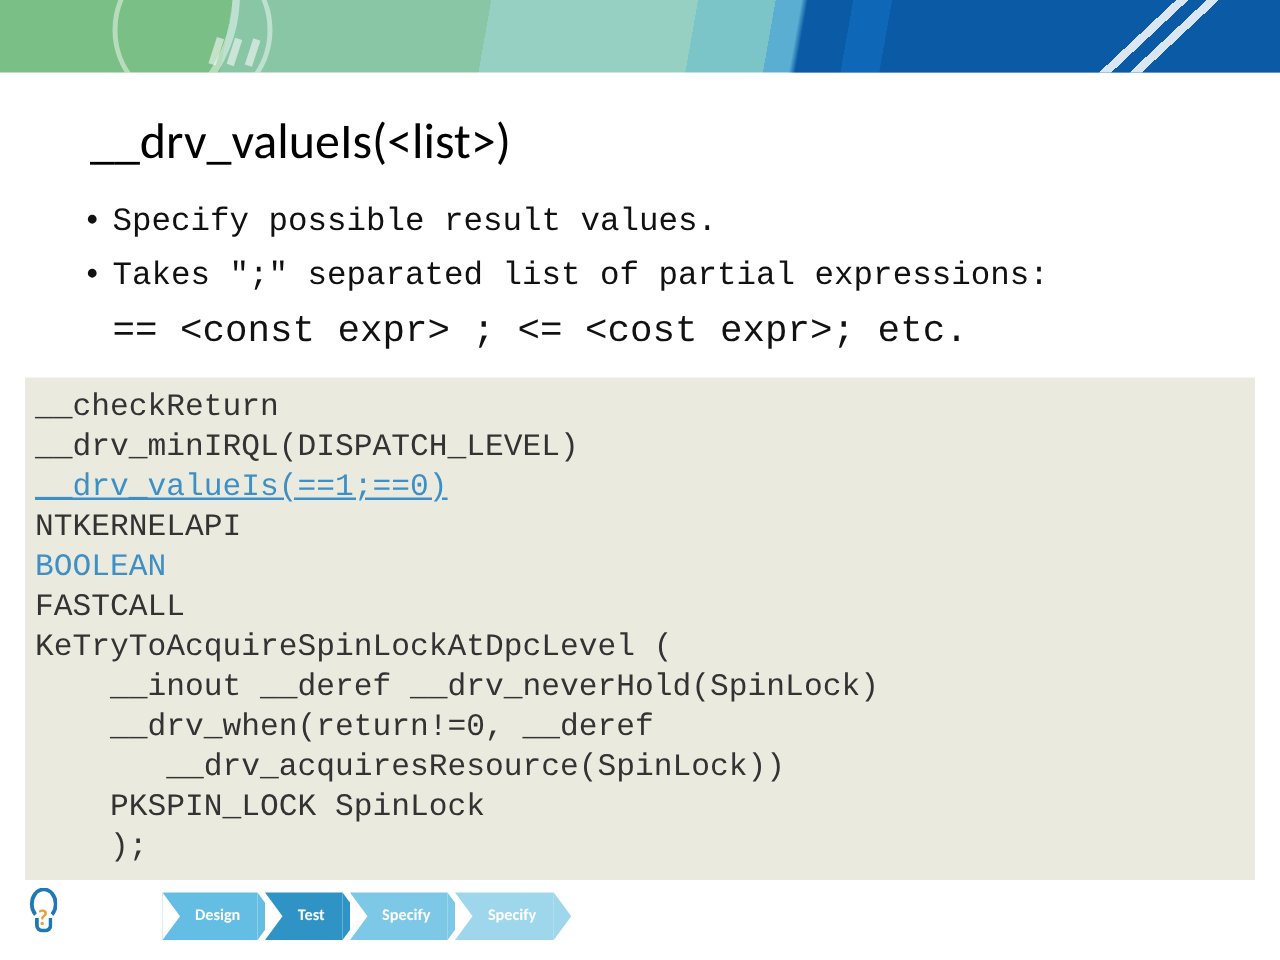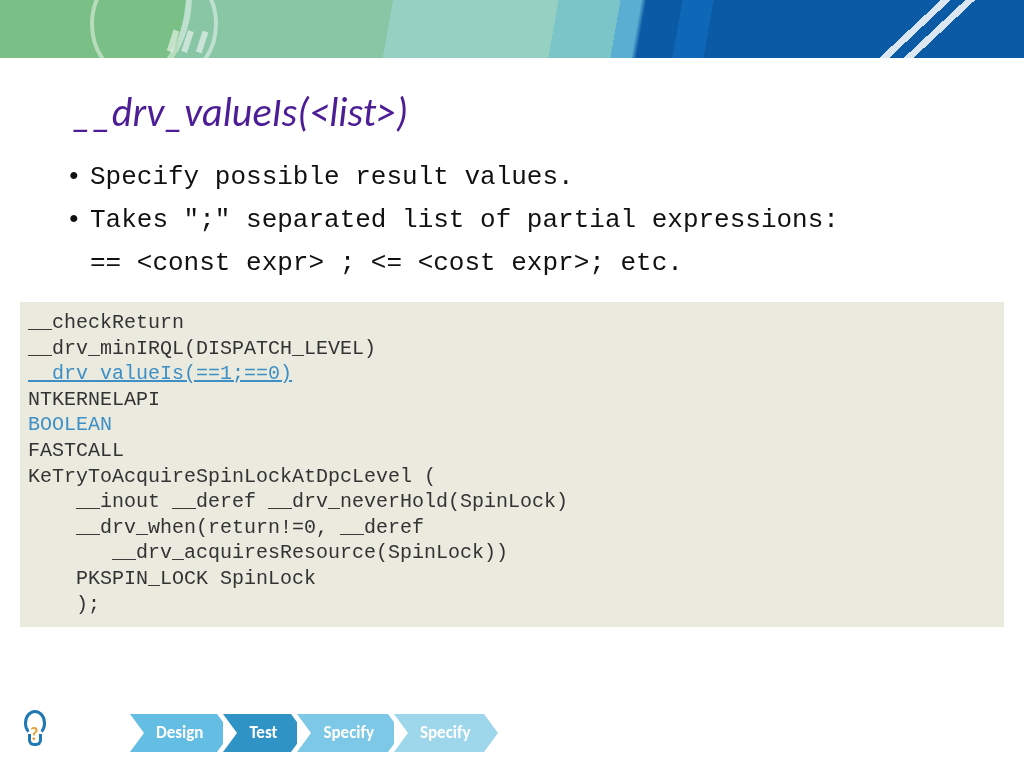--- a/index.html
+++ b/index.html
@@ -23,44 +23,44 @@
     box-shadow: 14px -4px 0 rgba(255,255,255,0.55), 28px -8px 0 rgba(255,255,255,0.55);
   }
   .banner .diag {
     position: absolute; top: -18px; right: 38px; width: 160px; height: 120px;
     background: linear-gradient(125deg, rgba(255,255,255,0) 0 46%, rgba(255,255,255,0.85) 46% 50%, rgba(255,255,255,0) 50% 56%, rgba(255,255,255,0.85) 56% 60%, rgba(255,255,255,0) 60% 100%);
     transform: skewX(-20deg);
   }
 
   .title {
     position: absolute; top: 88px; left: 72px;
-    font-size: 40px; color: #4c1d95; font-weight: 400; font-style: italic;
+    font-size: 40px; color: #000000; font-weight: 400;
   }
   .bullets {
     position: absolute; top: 158px; left: 60px; right: 60px;
     font-size: 26px; color: #111; line-height: 1.5; font-family: Liberation Mono, monospace;
   }
   .bullets li { list-style: none; position: relative; padding-left: 30px; margin-bottom: 4px; }
   .bullets li::before { content: "•"; position: absolute; left: 6px; top: 0; }
-  .sub { padding-left: 30px; font-size: 26px; margin-top: 4px; }
+  .sub { padding-left: 30px; font-size: 30px; margin-top: 4px; }
 
   .codebox {
     position: absolute; top: 302px; left: 20px; width: 984px;
     background: #ebeadf; padding: 8px 8px 10px 8px;
     font-family: Consolas, "Courier New", monospace;
-    font-size: 20px; line-height: 1.28; color: #333; white-space: pre;
+    font-size: 25px; line-height: 1.28; color: #333; white-space: pre;
   }
   .codebox .hl { color: #3d8fc6; }
   .codebox a.hl { text-decoration: underline; }
 
   .footer { position: absolute; bottom: 14px; left: 0; width: 1024px; height: 48px; }
   .arrows { position: absolute; left: 130px; bottom: 2px; display: flex; }
   .arrow {
     position: relative; height: 38px; line-height: 38px; padding: 0 14px 0 26px;
-    color: #fff; font-size: 17px; font-weight: 600; margin-right: 6px;
+    color: #fff; font-size: 13px; font-weight: 600; margin-right: 6px;
     background: var(--c);
   }
   .arrow::before {
     content: ""; position: absolute; left: 0; top: 0;
     border-top: 19px solid transparent; border-bottom: 19px solid transparent;
     border-left: 14px solid #fff;
   }
   .arrow::after {
     content: ""; position: absolute; right: -14px; top: 0;
     border-top: 19px solid transparent; border-bottom: 19px solid transparent;

